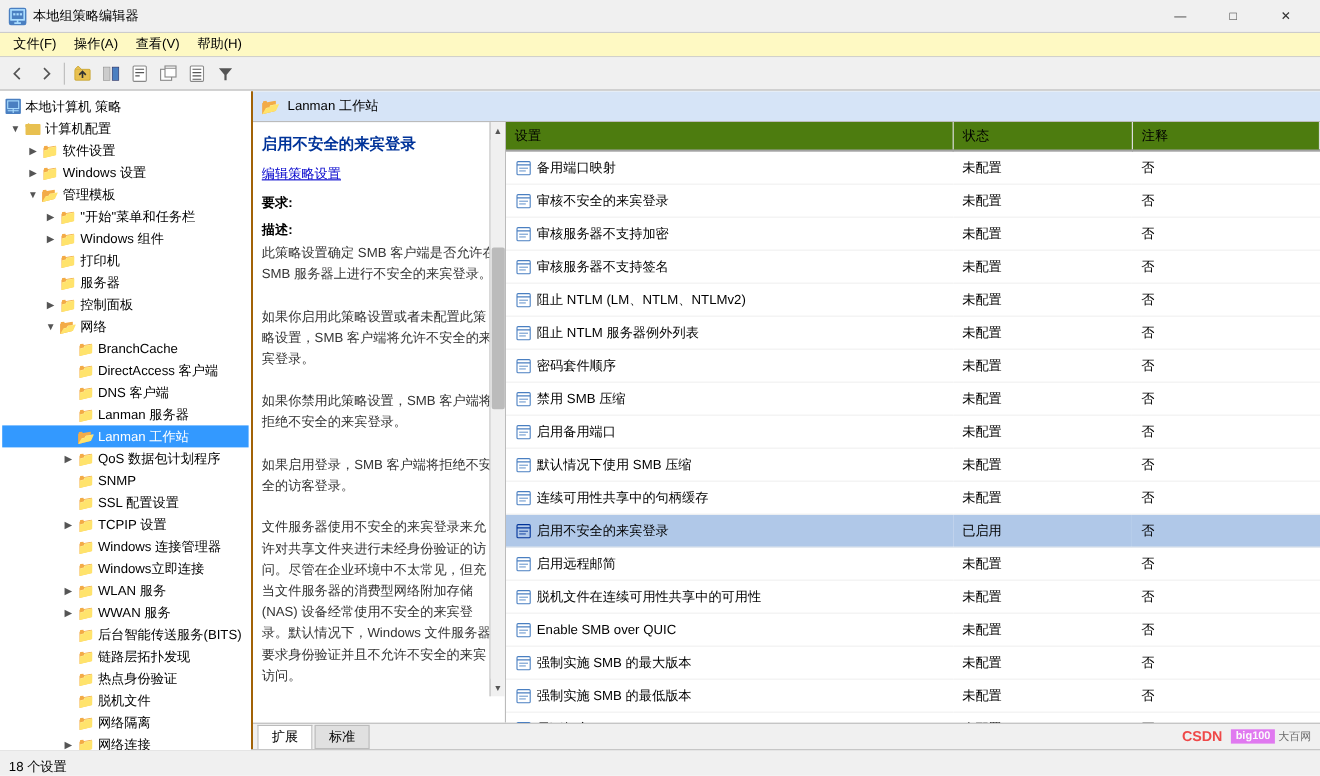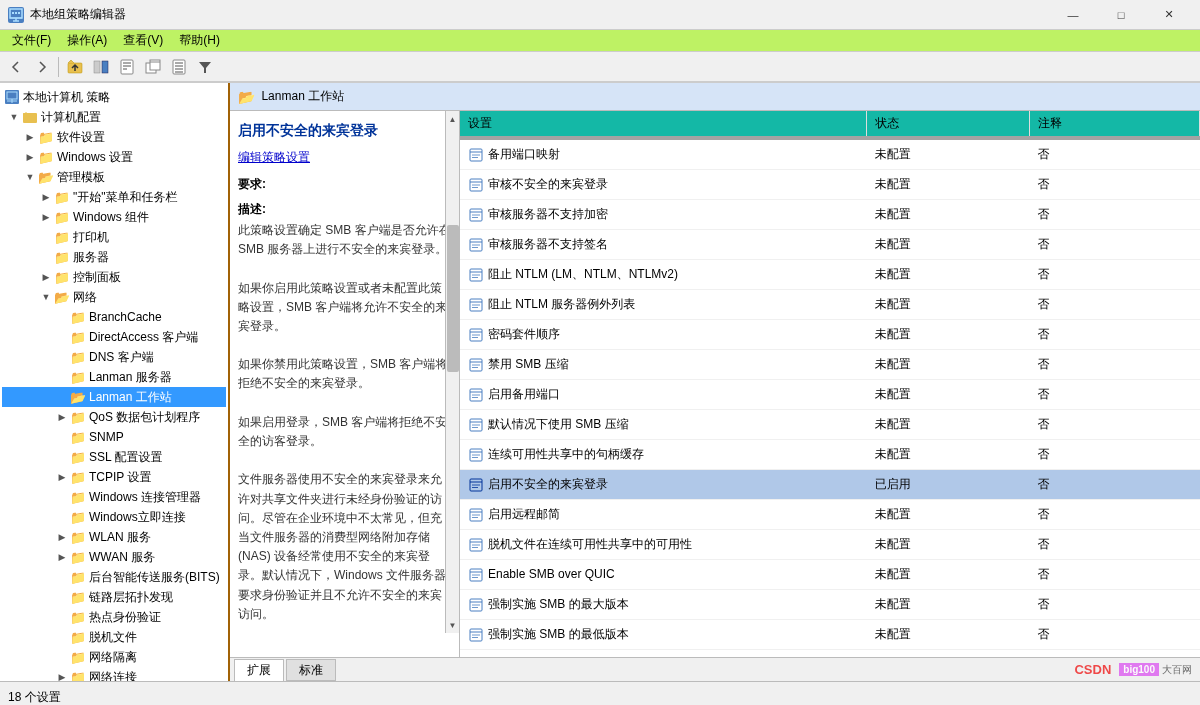--- a/index.html
+++ b/index.html
@@ -30,21 +30,21 @@
     .title-text { font-size: 12px; }
     .title-bar-controls { display: flex; gap: 2px; }
     .title-btn {
       width: 46px; height: 30px;
       display: flex; align-items: center; justify-content: center;
       cursor: pointer; font-size: 11px; color: #333;
     }
 
     
     .menu-bar {
-      background: #bef264;
+      background: #fef9c3;
       height: 22px;
       display: flex;
       align-items: flex-end;
       border-bottom: 1px solid #ccc;
       padding: 0 4px;
     }
     .menu-item {
       padding: 2px 8px;
       cursor: pointer;
       font-size: 12px;
@@ -171,22 +171,22 @@
     
     .table-panel {
       flex: 1;
       overflow: auto;
     }
     .settings-table {
       width: 100%;
       border-collapse: collapse;
     }
     .settings-table thead tr {
-      background: #14b8a6;
-      border-bottom: 4px solid #a3a3a3;
+      background: #4d7c0f;
+      border-bottom: 2px solid #a3a3a3;
     }
     .settings-table th {
       text-align: left;
       padding: 4px 8px;
       font-weight: normal;
       font-size: 12px;
       border-right: 1px solid #ddd;
       cursor: pointer;
       white-space: nowrap;
     }
@@ -543,21 +543,21 @@
     <div class="breadcrumb-bar">
       <span class="breadcrumb-icon">📂</span>
       <span>Lanman 工作站</span>
     </div>
 
     <div class="split-container">
 
       <div class="desc-panel">
         <div class="desc-scroll">
           <div class="desc-title">启用不安全的来宾登录</div>
-          <div style="margin-bottom:0;font-family:Liberation Mono, monospace;">
+          <div style="margin-bottom:0;">
             <span class="desc-link">编辑策略设置</span>
           </div>
           <div class="desc-section-title">要求:</div>
           <div class="desc-section-title">描述:</div>
           <div class="desc-text" style="white-space: pre-line;">此策略设置确定 SMB 客户端是否允许在 SMB 服务器上进行不安全的来宾登录。
 
 如果你启用此策略设置或者未配置此策略设置，SMB 客户端将允许不安全的来宾登录。
 
 如果你禁用此策略设置，SMB 客户端将拒绝不安全的来宾登录。
 

